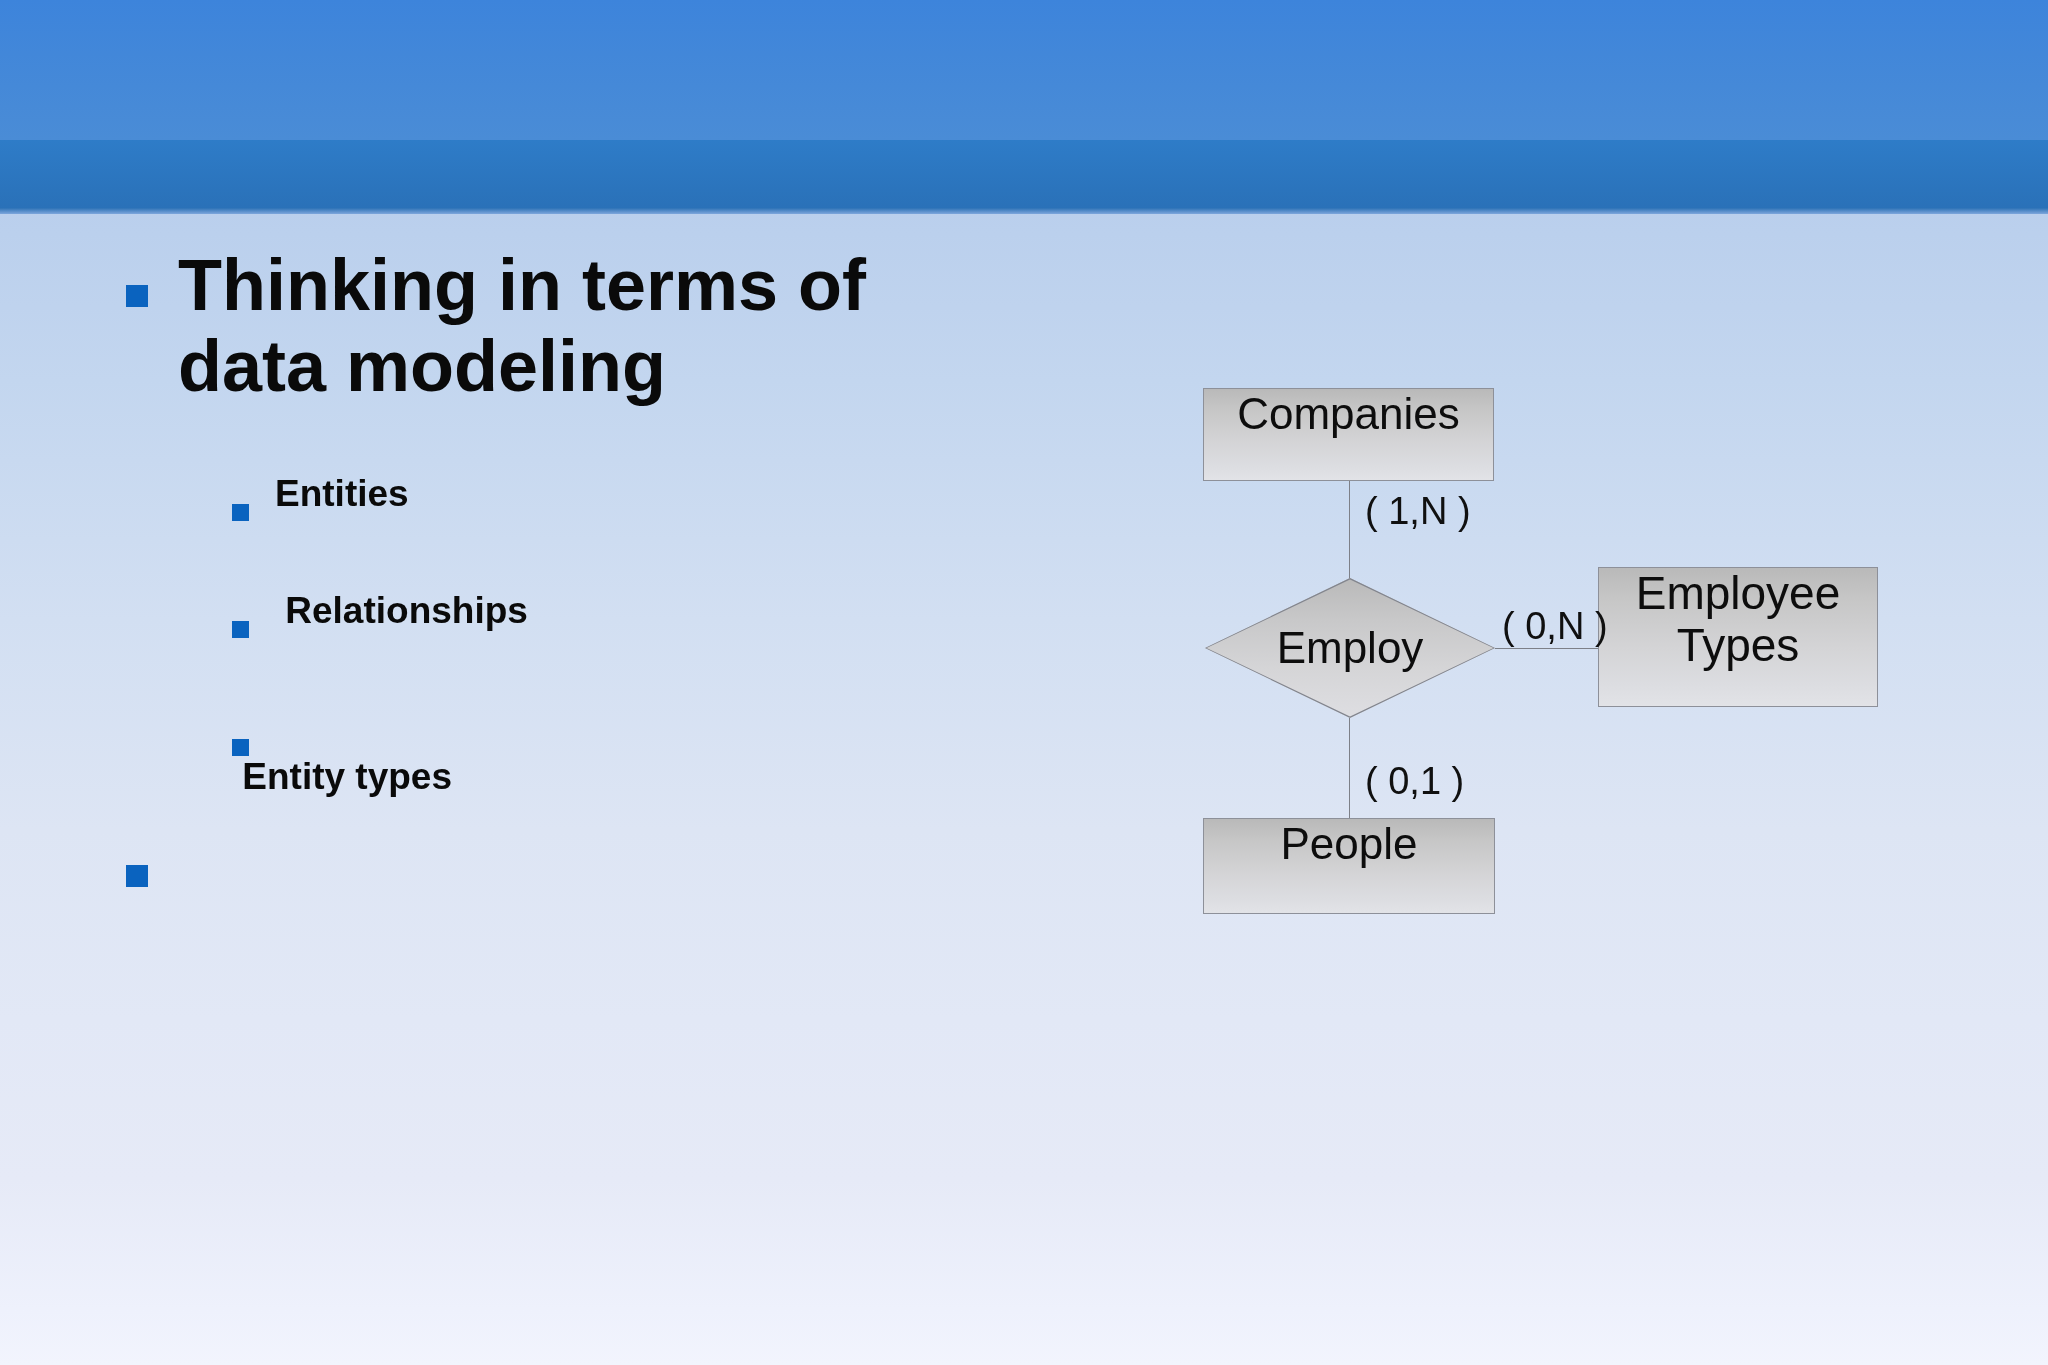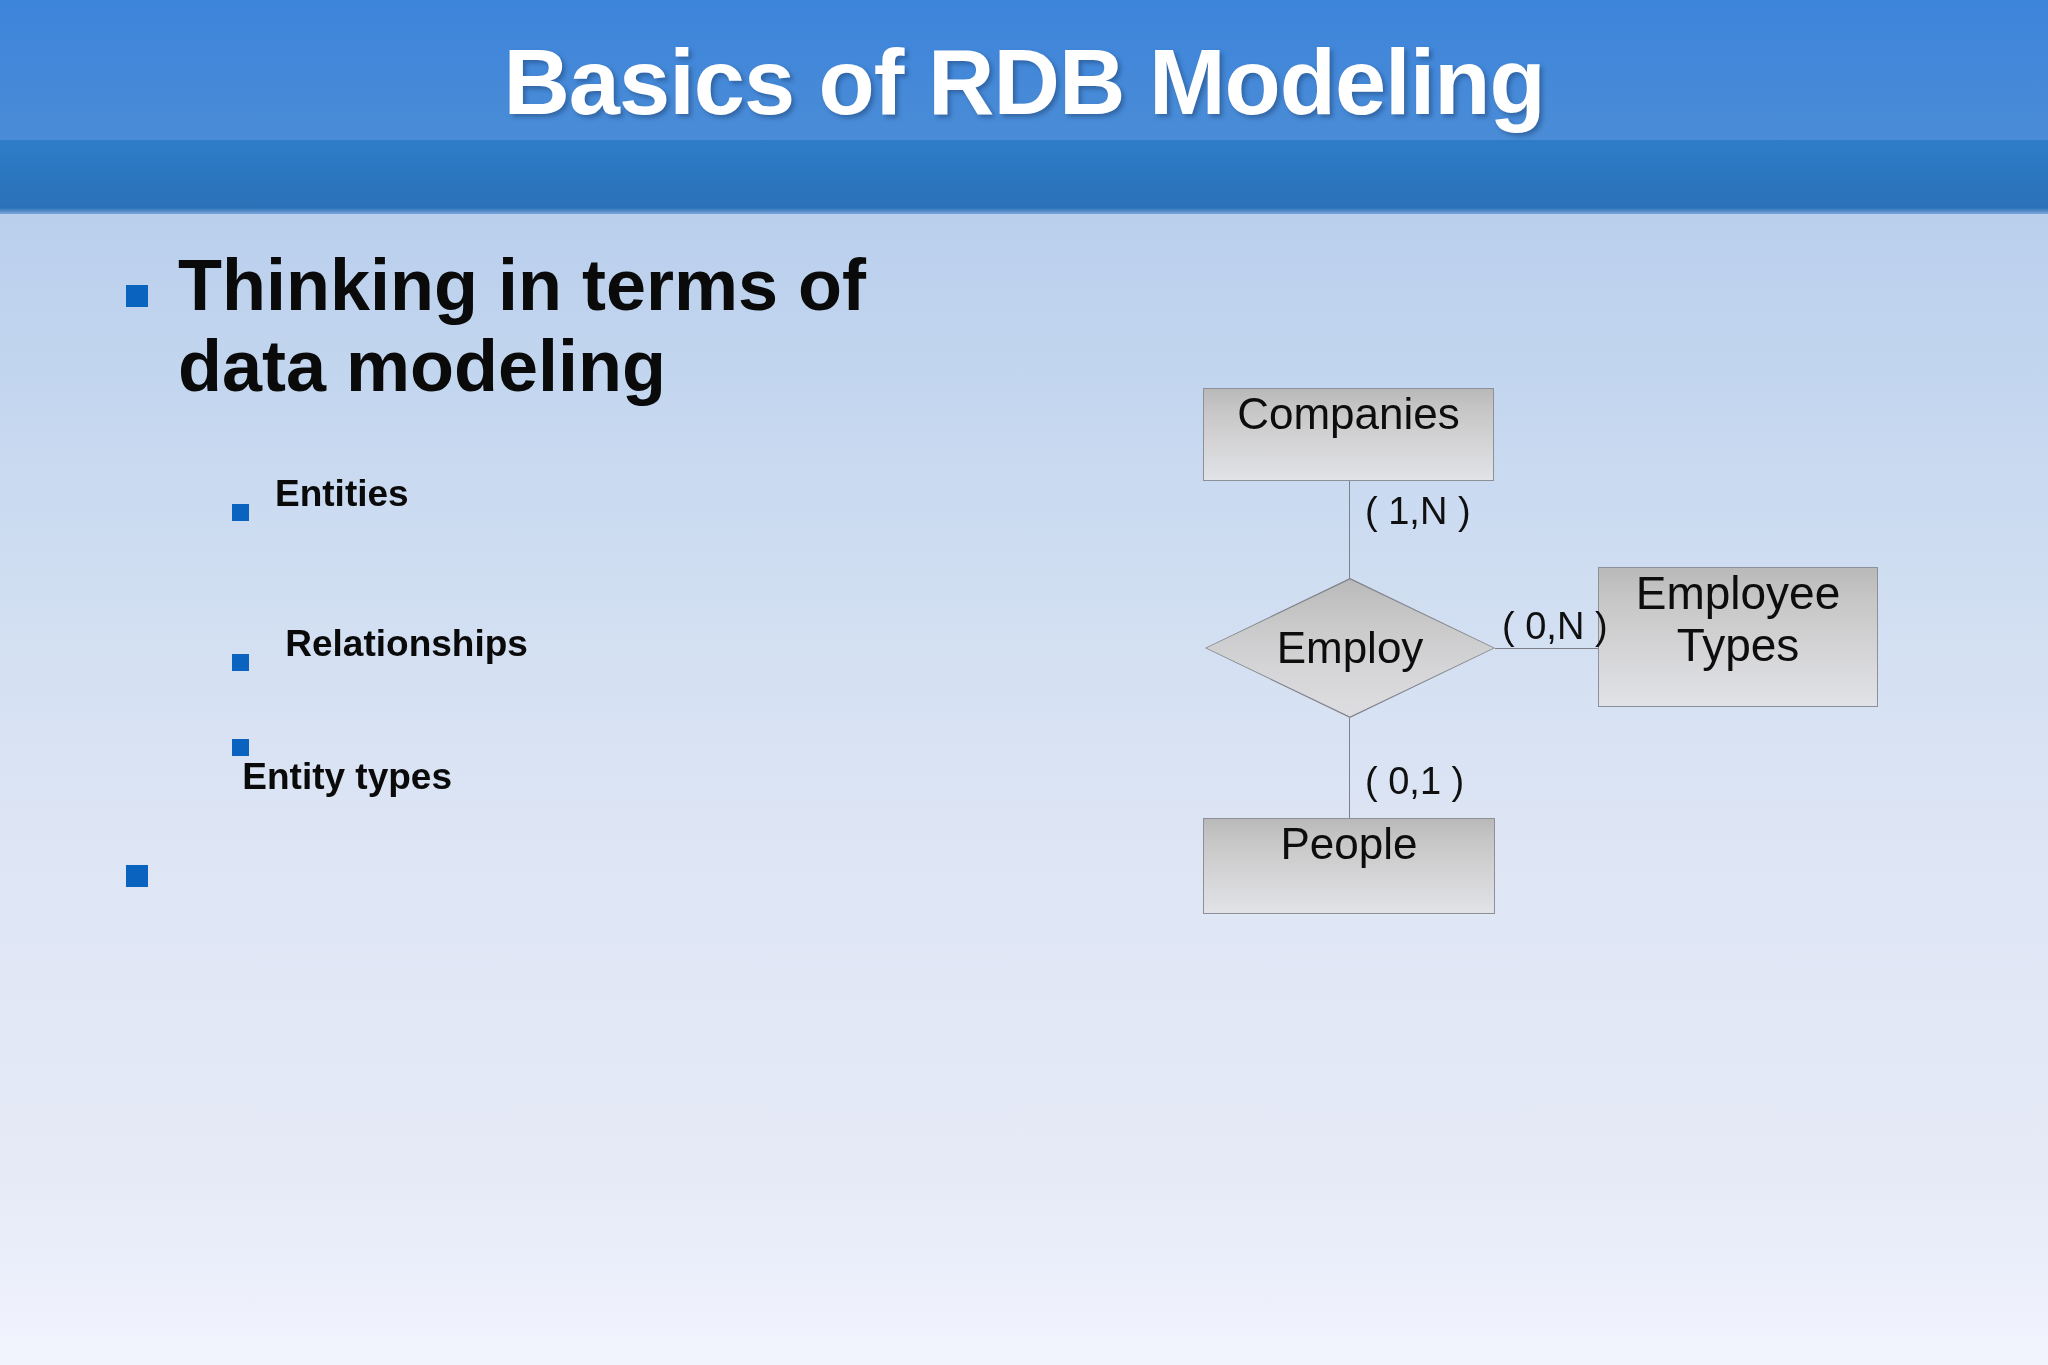--- a/index.html
+++ b/index.html
@@ -109,21 +109,21 @@
     width: 17px; height: 17px;
     margin-top: 31px;
     margin-right: 26px;
   }
   .lvl2 .bullet-text {
     font-size: 37px;
   }
 
   #row-b1 { top: 0px; }
   #row-b2 { top: 228px; }
-  #row-b3 { top: 345px; margin-top: 33px; }
+  #row-b3 { top: 345px; }
   #row-b4 { top: 463px; flex-direction: column; }
   #row-b5 { top: 580px; }
 
   
   #er-diagram {
     position: absolute;
     left: 1180px;
     top: 375px;
     width: 760px;
     height: 570px;
@@ -216,21 +216,20 @@
 </head>
 <body>
 
 <div id="slide">
 
   <div id="header-band">
     <div id="header-top"></div>
     <div id="header-bottom"></div>
     <div id="header-edge"></div>
   </div>
-  <div id="slide-title">Basics of RDB Modeling</div>
 
   <div id="body-list">
 
     <div class="bullet-row lvl1" id="row-b1">
       <span class="bullet-mark"></span>
       <span class="bullet-text">Thinking in terms of data modeling</span>
     </div>
 
     <div class="bullet-row lvl2" id="row-b2">
       <span class="bullet-mark"></span>

